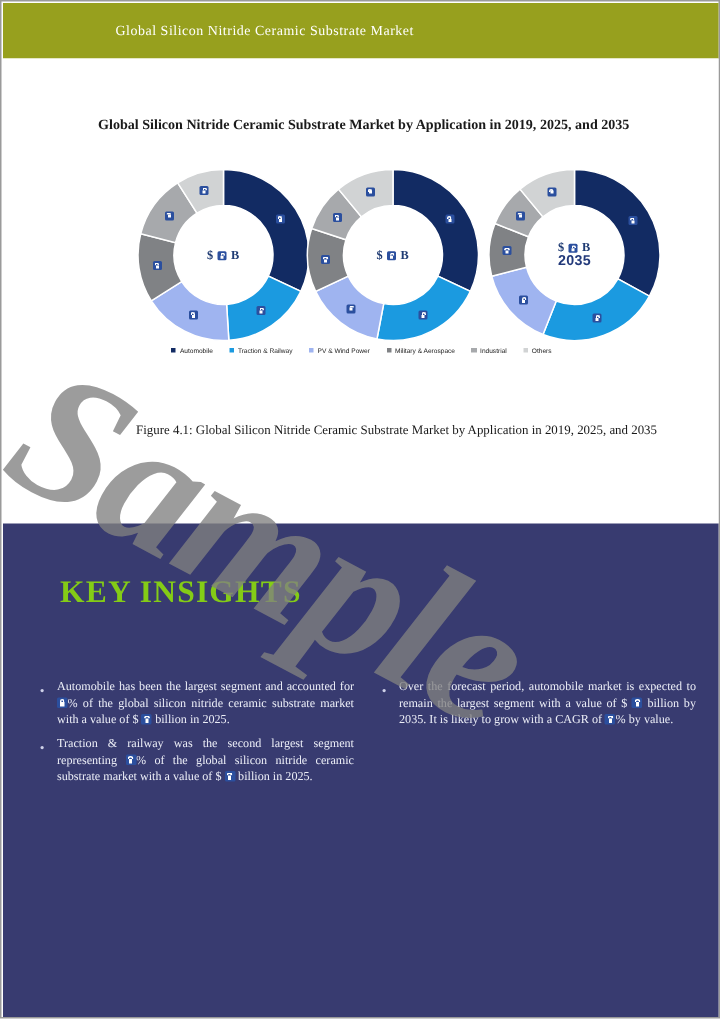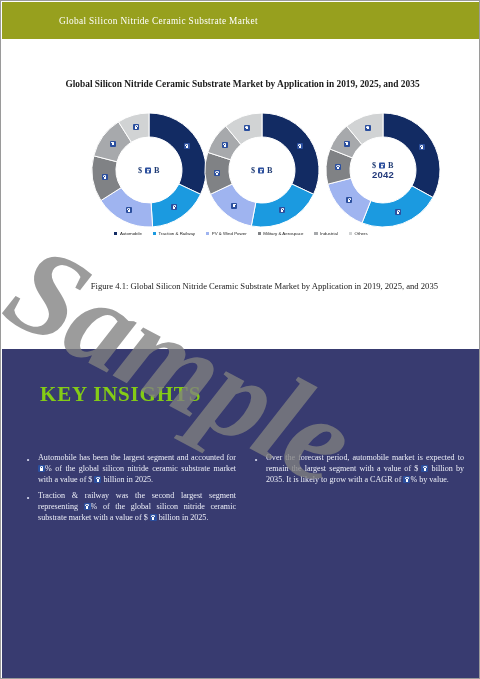--- a/index.html
+++ b/index.html
@@ -28,21 +28,21 @@
   #header-bar {
     position: absolute;
     left: 1px; top: 1px;
     width: 478px;
     height: 37px;
     background: #97a01e;
     display: flex;
     align-items: center;
   }
   #header-title {
-    margin-left: 57px;
+    margin-left: 75px;
     color: #ffffff;
     font-family: "Liberation Serif", serif;
     font-size: 9.3px;
     letter-spacing: 0.35px;
     white-space: nowrap;
     text-align: center;
   }
 
   
   #chart-section {
@@ -321,21 +321,21 @@
             <path d="M 26.666832584324695 19.08074516178001 A 57 57 0 0 1 63.00000000000004 6 L 63.00000000000002 30 A 33 33 0 0 0 41.965008338293245 37.57306298839895 Z" fill="#D1D3D4" stroke="#ffffff" stroke-width="1"></path>
           </svg>
           <span class="slice-lock" style="left: 98.7334px; top: 37.0931px;"></span>
           <span class="slice-lock" style="left: 75.2432px; top: 102.34px;"></span>
           <span class="slice-lock" style="left: 26.245px; top: 89.759px;"></span>
           <span class="slice-lock" style="left: 15.0888px; top: 57.1744px;"></span>
           <span class="slice-lock" style="left: 23.5942px; top: 33.5497px;"></span>
           <span class="slice-lock" style="left: 44.7568px; top: 17.6604px;"></span>
           <div class="donut-center">
             <div class="center-amount">$ <span class="lock sm"></span> B</div>
-            <div class="center-year">2042</div>
+            <div class="center-year">2035</div>
           </div>
         </div>
       </div>
 
     <div id="legend">
         <div class="legend-item">
           <span class="legend-swatch" style="background: rgb(18, 43, 99);"></span>
           <span>Automobile</span>
         </div>
         <div class="legend-item">

